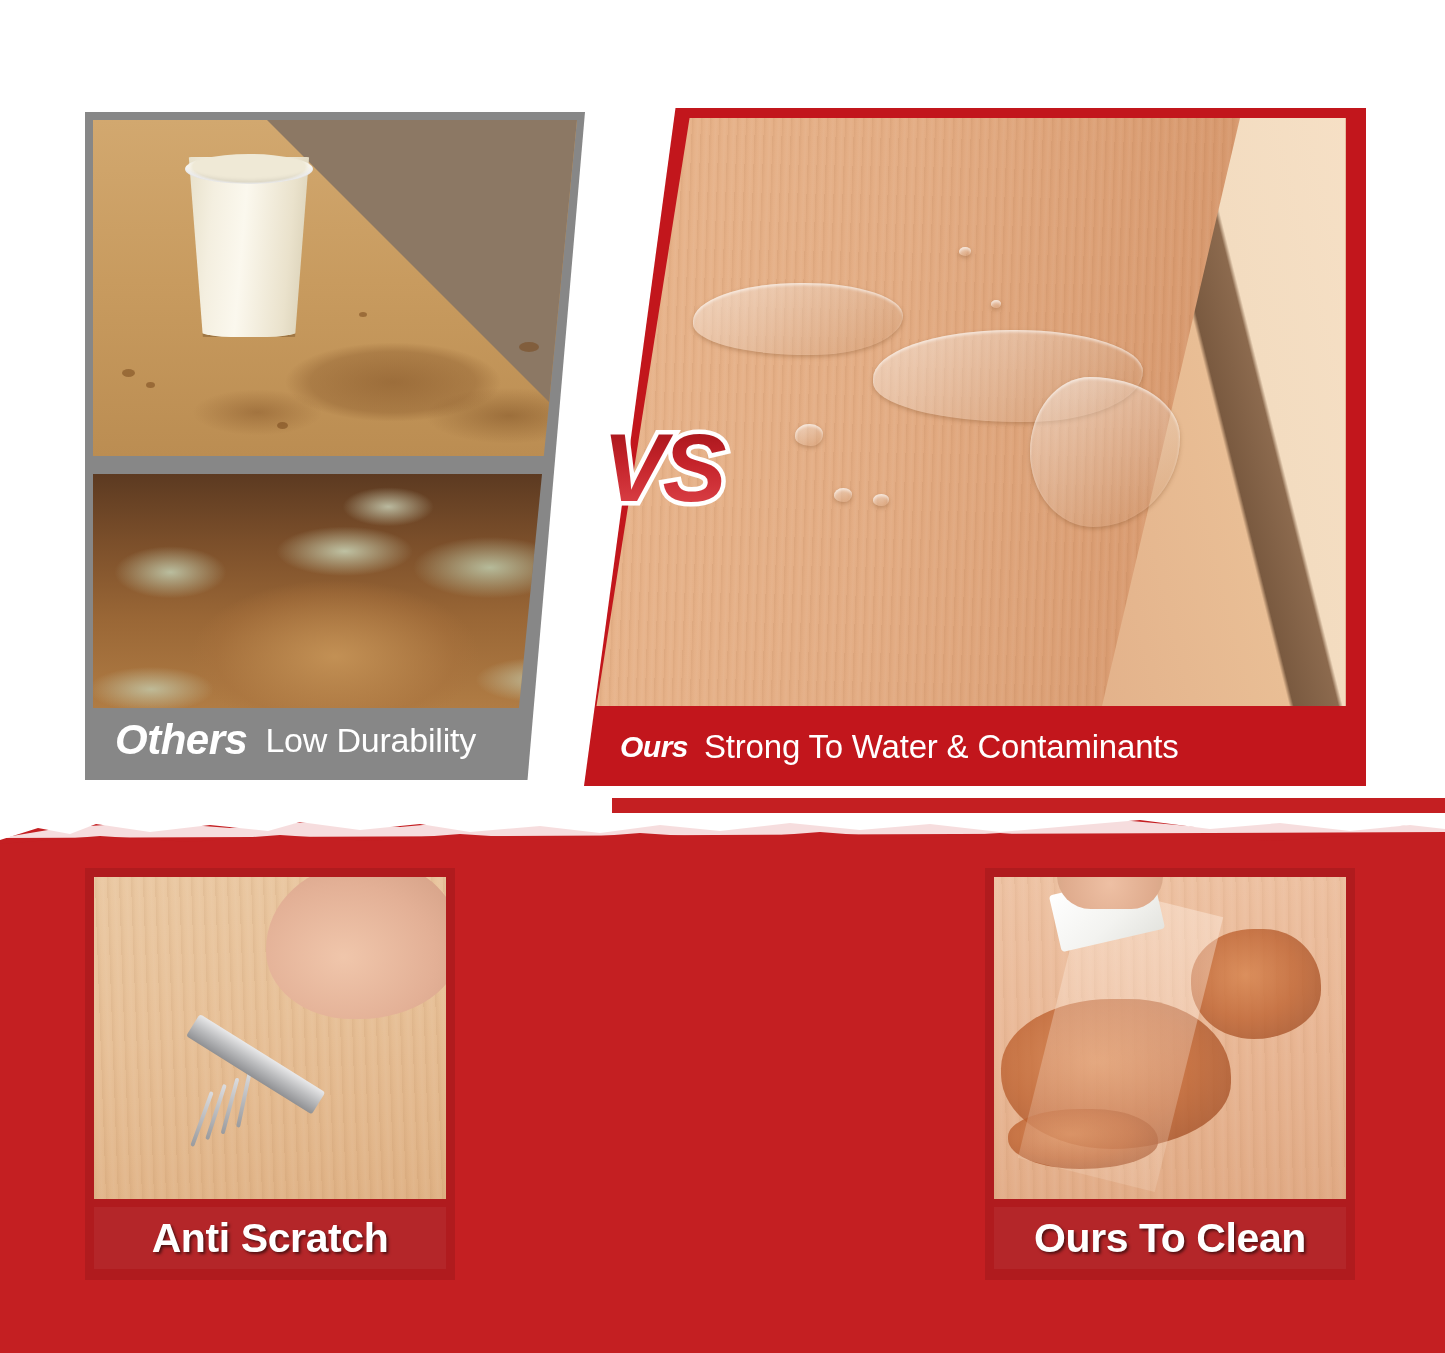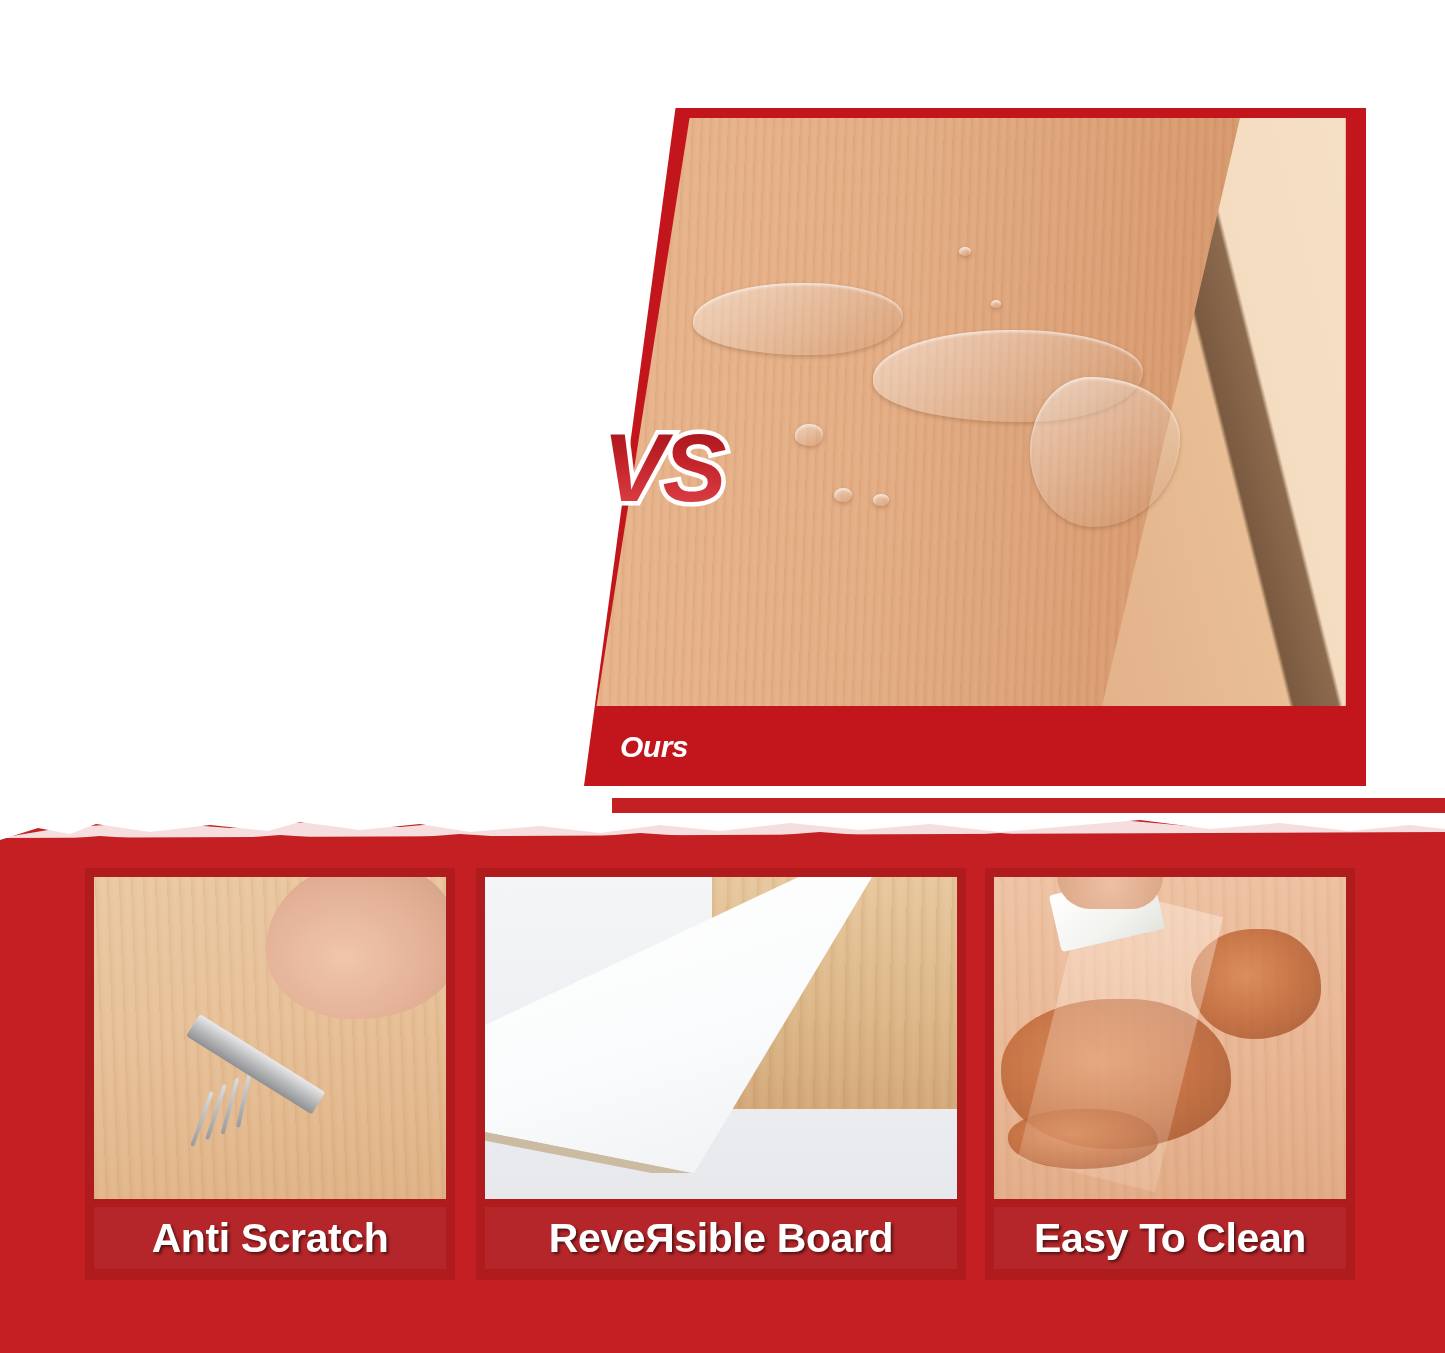--- a/index.html
+++ b/index.html
@@ -270,38 +270,59 @@
   }
 </style>
 </head>
 <body>
 
 <div id="stage">
 
 
   <div class="compare">
 
+    <div class="panel-others">
+      <div class="others-inner">
+
+        <div class="ph-spill">
+          <div class="cup-rim"></div>
+          <div class="drop" style="left:6%;top:74%;width:13px;height:8px;"></div>
+          <div class="drop" style="left:11%;top:78%;width:9px;height:6px;"></div>
+          <div class="drop" style="left:38%;top:90%;width:11px;height:7px;"></div>
+          <div class="drop" style="left:55%;top:57%;width:8px;height:5px;"></div>
+          <div class="drop" style="left:88%;top:66%;width:20px;height:10px;"></div>
+        </div>
+
+        <div class="ph-mold"></div>
+      </div>
+
+      <div class="others-label">
+        <span class="lbl-strong">Others</span>
+        <span class="lbl-sub">Low Durability</span>
+      </div>
+    </div>
 
     <div class="panel-ours">
       <div class="ours-inner">
         <div class="ph-wood">
           <div class="wood-edge"></div>
           <div class="water-blob" style="left:14%;top:28%;width:210px;height:72px;"></div>
           <div class="water-blob" style="left:37%;top:36%;width:270px;height:92px;"></div>
           <div class="water-blob" style="left:57%;top:44%;width:150px;height:150px;border-radius:40% 60% 58% 42%/50% 40% 60% 50%;"></div>
           <div class="water-blob" style="left:27%;top:52%;width:28px;height:22px;"></div>
           <div class="water-blob" style="left:32%;top:63%;width:18px;height:14px;"></div>
           <div class="water-blob" style="left:37%;top:64%;width:16px;height:12px;"></div>
           <div class="water-blob" style="left:48%;top:22%;width:12px;height:9px;"></div>
           <div class="water-blob" style="left:52%;top:31%;width:10px;height:8px;"></div>
         </div>
       </div>
 
       <div class="ours-label">
         <span class="lbl-strong">Ours</span>
+        <span class="lbl-sub">Strong To Water &amp; Contaminants</span>
       </div>
     </div>
 
     <div class="wedge" style="top:0;"></div>
 
     <div class="vs-outline" style="top:307px;">VS</div>
     <div class="vs" style="top:307px;">VS</div>
   </div>
 
   <svg class="brush" viewBox="0 0 1445 70" preserveAspectRatio="none">
@@ -319,41 +340,31 @@
           <div class="p-scratch">
             <div class="tine" style="left:30%;top:66%;width:4px;height:58px;transform:rotate(20deg);"></div>
             <div class="tine" style="left:34%;top:64%;width:4px;height:58px;transform:rotate(18deg);"></div>
             <div class="tine" style="left:38%;top:62%;width:4px;height:58px;transform:rotate(15deg);"></div>
             <div class="tine" style="left:42%;top:60%;width:4px;height:58px;transform:rotate(12deg);"></div>
           </div>
         </div>
         <div class="f-label">Anti Scratch</div>
       </div>
 
-      <div class="feature f2">
-        <div class="f-photo">
-          <div class="p-rev">
-            <div class="rev-wood"></div>
-            <div class="rev-edge"></div>
-            <div class="rev-white"></div>
-          </div>
-        </div>
-        <div class="f-label">ReveЯsible Board</div>
-      </div>
 
       <div class="feature f3">
         <div class="f-photo">
           <div class="p-clean">
             <div class="sauce" style="left:2%;top:38%;width:230px;height:150px;"></div>
             <div class="sauce" style="left:56%;top:16%;width:130px;height:110px;"></div>
             <div class="sauce" style="left:4%;top:72%;width:150px;height:60px;"></div>
             <div class="wipe-band"></div>
             <div class="cloth"></div>
             <div class="hand3"></div>
           </div>
         </div>
-        <div class="f-label">Easy To Clean</div>
+        <div class="f-label">Ours To Clean</div>
       </div>
 
     </div>
   </div>
 
 </div>
 
 </body></html>

